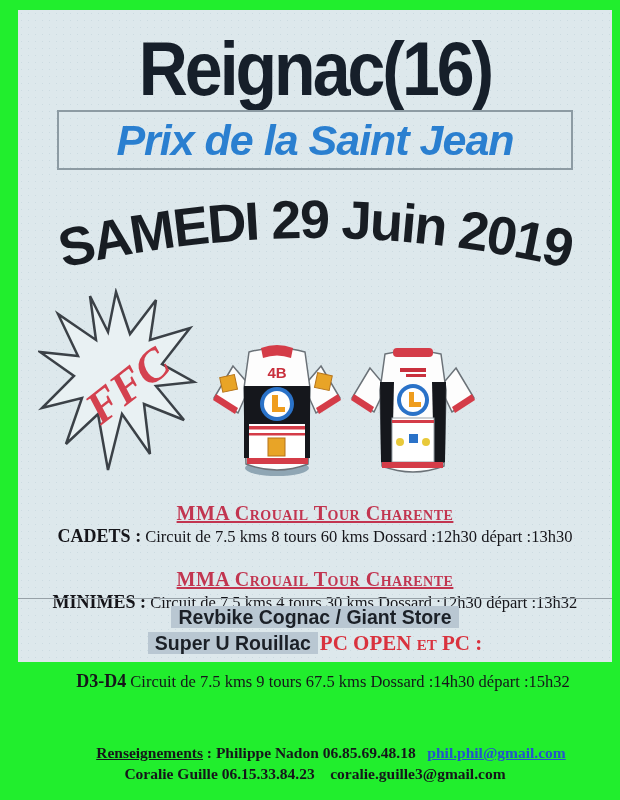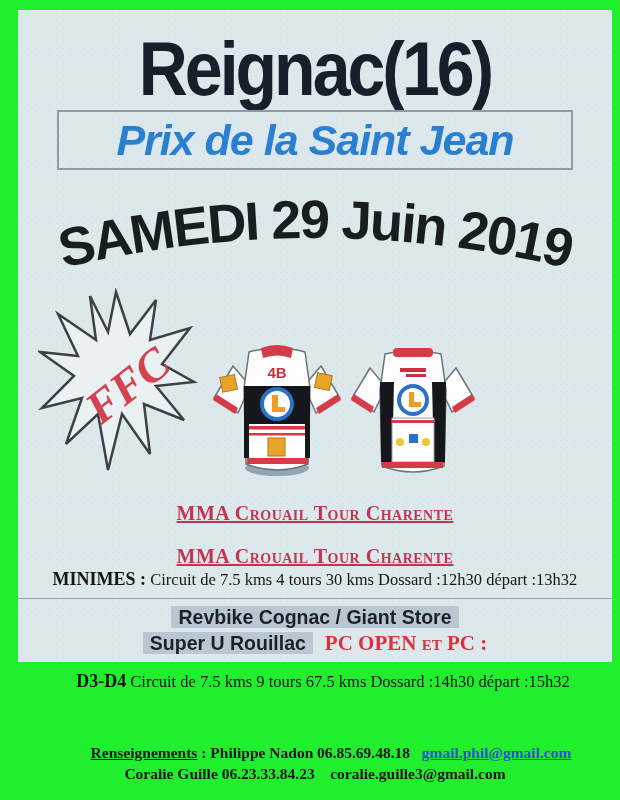--- a/index.html
+++ b/index.html
@@ -53,21 +53,21 @@
     color:#c23550;text-decoration:underline;letter-spacing:0.5px;margin-top:20px;
   }
   .race-line{font-size:16.5px;line-height:23px;white-space:nowrap;}
   .race-line b{font-size:18px;}
   .divider{position:absolute;top:588px;left:0;width:594px;border-top:1.5px solid #97a1a7;}
   .sponsors{position:absolute;top:594px;left:0;width:100%;text-align:center;
     font-family:"Liberation Sans", sans-serif;font-weight:bold;font-size:19.5px;line-height:26px;color:#1b2027;}
   .hl{background:#b9c7d2;padding:0 7px;}
   .pc-open{
     font-family:"Liberation Serif", serif;font-weight:bold;font-variant:small-caps;
-    color:#d9323e;font-size:21px;padding-left:12px;
+    color:#d9323e;font-size:21px;padding-left:2px;
   }
   .open-rows{position:absolute;top:660px;left:0;width:100%;text-align:center;color:#15151a;padding-left:8px;}
   .contacts{position:absolute;top:732px;left:0;width:100%;text-align:center;
     font-weight:bold;font-size:15.5px;line-height:21px;color:#15151a;}
   .contacts .lbl{text-decoration:underline;margin-left:32px;}
   .email-link{color:#2553cc;text-decoration:underline;font-weight:bold;}
   .email-plain{color:#15151a;text-decoration:none;font-weight:bold;}
 </style>
 </head>
 <body>
@@ -133,39 +133,40 @@
     <rect x="44" y="78" width="42" height="44" fill="#ffffff" stroke="#9aa2a8"></rect>
     <rect x="44" y="80" width="42" height="3" fill="#d43c48"></rect>
     <rect x="61" y="94" width="9" height="9" fill="#2a72c8"></rect>
     <circle cx="52" cy="102" r="4" fill="#e8c93a"></circle>
     <circle cx="78" cy="102" r="4" fill="#e8c93a"></circle>
     <rect x="34" y="122" width="61" height="6" fill="#d43c48"></rect>
   </svg>
 
   <div class="races">
     <div class="mma-header">MMA Crouail Tour Charente</div>
+    <div class="race-line"><b>CADETS :</b><span> Circuit de 7.5 kms 8 tours 60 kms Dossard :12h30 départ :13h30</span></div>
     <div class="mma-header">MMA Crouail Tour Charente</div>
     <div class="race-line"><b>MINIMES :</b><span> Circuit de 7.5 kms 4 tours 30 kms Dossard :12h30 départ :13h32</span></div>
   </div>
 
   <div class="divider"></div>
 
   <div class="sponsors">
     <div><span class="hl">Revbike Cognac / Giant Store</span></div>
     <div><span class="hl">Super U Rouillac</span><span class="pc-open">PC OPEN et PC :</span></div>
   </div>
 
   <div class="open-rows">
     <div class="race-line"><b>D3-D4</b><span> Circuit de 7.5 kms 9 tours 67.5 kms Dossard :14h30 départ :15h32</span></div>
   </div>
 
   <div class="contacts">
     <div>
       <span class="lbl">Renseignements</span><span> : </span><span>Philippe Nadon  06.85.69.48.18</span>&nbsp;&nbsp;
-      <a href="#" class="email-link">gmail.phil@gmail.com</a>
+      <a href="#" class="email-link">phil.phil@gmail.com</a>
     </div>
     <div>
-      <span>Coralie Guille 06.23.33.84.23</span>&nbsp;&nbsp;&nbsp;
+      <span>Coralie Guille 06.15.33.84.23</span>&nbsp;&nbsp;&nbsp;
       <span class="email-plain">coralie.guille3@gmail.com</span>
     </div>
   </div>
 
 </div>
 
 </body></html>

